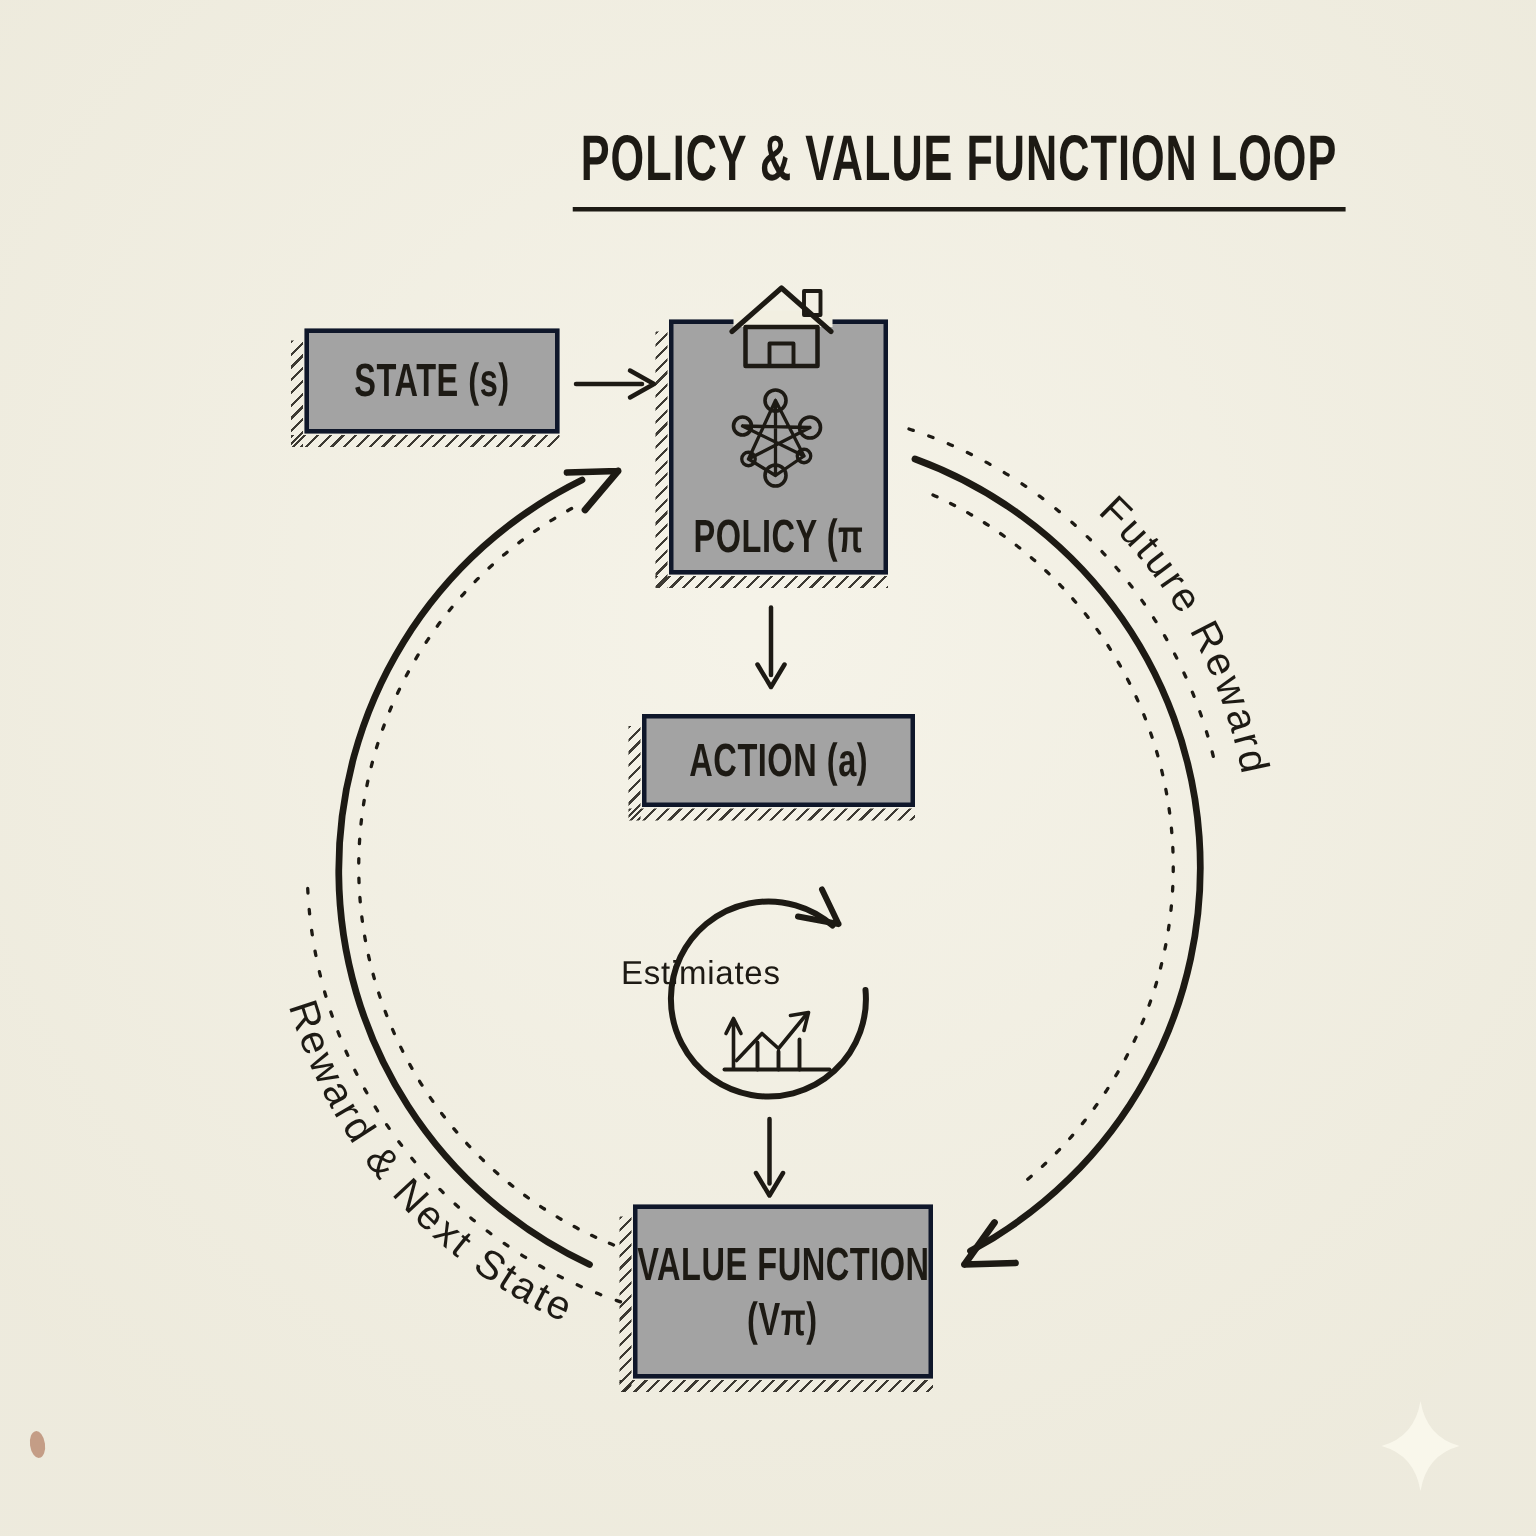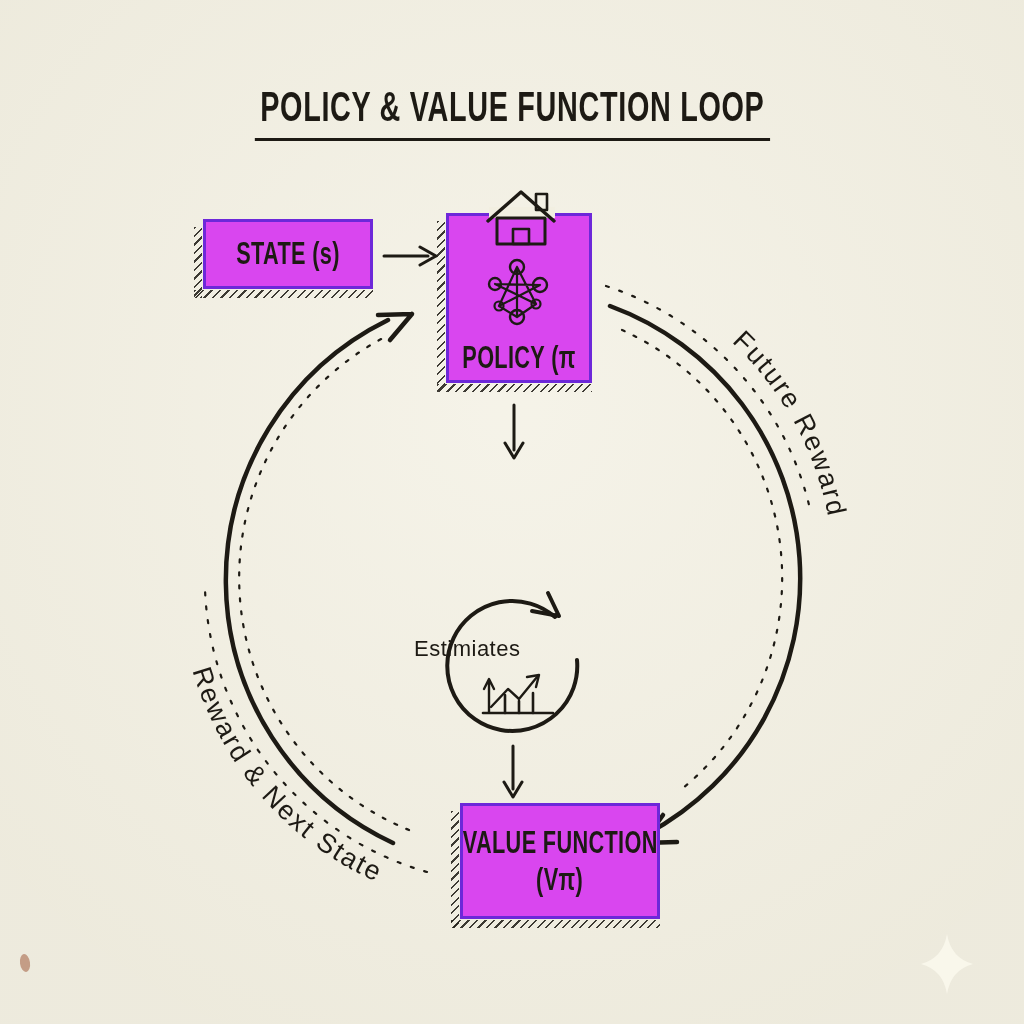--- a/index.html
+++ b/index.html
@@ -10,48 +10,48 @@
     font-family:"Liberation Sans", sans-serif;
     color:#1d1a14;
   }
   .stage{position:absolute;inset:0;}
   svg.layer{position:absolute;left:0;top:0;width:1024px;height:1024px;}
   #art-under{z-index:1;}
   .node{z-index:2;}
   #art-over{z-index:3;pointer-events:none;}
 
   
-  .title-wrap{position:absolute;top:82px;left:0;width:100%;text-align:center;z-index:2;}
+  .title-wrap{position:absolute;top:82px;left:0;width:100%;text-align:right;z-index:2;}
   .title-inner{
     display:inline-block;transform:scaleX(0.67);transform-origin:center;
     font-size:43px;font-weight:bold;letter-spacing:1px;white-space:nowrap;
     border-bottom:3.5px solid #1d1a14;padding:0 8px 7px;
   }
 
   
   .box{
-    position:absolute;border:3px solid #6d28d9;background:#d946ef;
+    position:absolute;border:3px solid #0f172a;background:#a3a3a3;
     display:flex;align-items:center;justify-content:center;box-sizing:border-box;
   }
   .box::before{
     content:"";position:absolute;left:-12px;top:5px;bottom:-12px;width:8px;
     background:repeating-linear-gradient(135deg, rgba(29,26,20,0.85) 0 1.5px, transparent 1.5px 6px);
   }
   .box::after{
     content:"";position:absolute;left:-12px;right:-3px;bottom:-12px;height:8px;
     background:repeating-linear-gradient(135deg, rgba(29,26,20,0.85) 0 1.5px, transparent 1.5px 6px);
   }
   .box-label{
     font-weight:bold;font-size:31px;letter-spacing:0.5px;white-space:nowrap;
     transform:scaleX(0.70);transform-origin:center;
   }
   #box-state{left:203px;top:219px;width:170px;height:70px;}
   #box-policy{left:446px;top:213px;width:146px;height:170px;align-items:flex-end;padding-bottom:4px;}
   #box-action{left:428px;top:476px;width:182px;height:62px;}
-  #box-value{left:422px;top:803px;width:200px;height:116px;flex-direction:column;line-height:1.2;margin-left:38px;}
+  #box-value{left:422px;top:803px;width:200px;height:116px;flex-direction:column;line-height:1.2;}
 
   .estimates-label{
     position:absolute;left:414px;top:636px;width:200px;z-index:2;
     font-size:22px;letter-spacing:0.5px;
   }
   .ink-stroke{stroke:#1d1a14;fill:none;stroke-linecap:round;stroke-linejoin:round;}
   .curve-label{font-family:"Liberation Sans",sans-serif;font-size:27px;letter-spacing:2px;fill:#1d1a14;}
 </style>
 </head>
 <body>
@@ -120,20 +120,23 @@
   </svg>
 
   <div id="box-state" class="box node">
     <span class="box-label">STATE (s)</span>
   </div>
 
   <div id="box-policy" class="box node">
     <span class="box-label">POLICY (π</span>
   </div>
 
+  <div id="box-action" class="box node">
+    <span class="box-label">ACTION (a)</span>
+  </div>
 
   <div id="box-value" class="box node">
     <span class="box-label">VALUE FUNCTION</span>
     <span class="box-label">(Vπ)</span>
   </div>
 
   <div class="estimates-label">Estimiates</div>
 
   <svg id="art-over" class="layer" viewBox="0 0 1024 1024">
 

